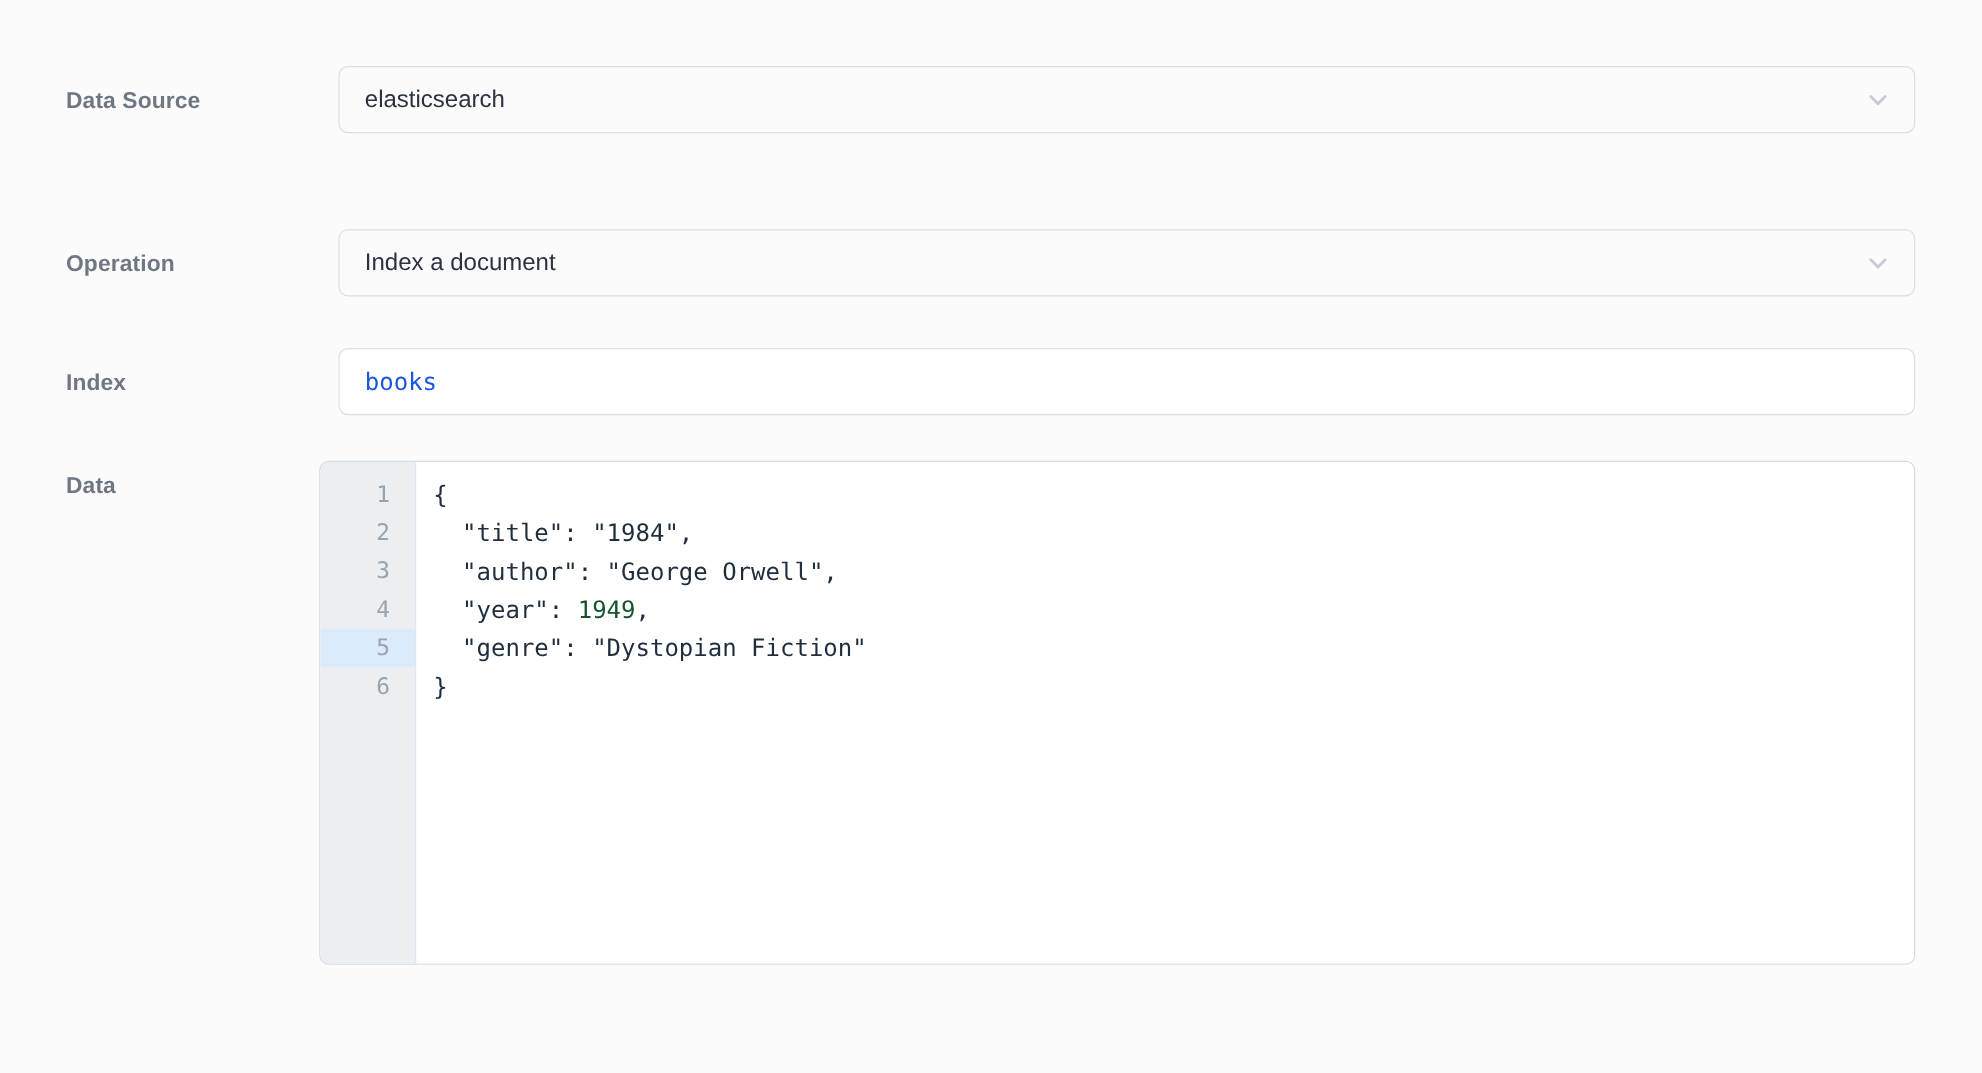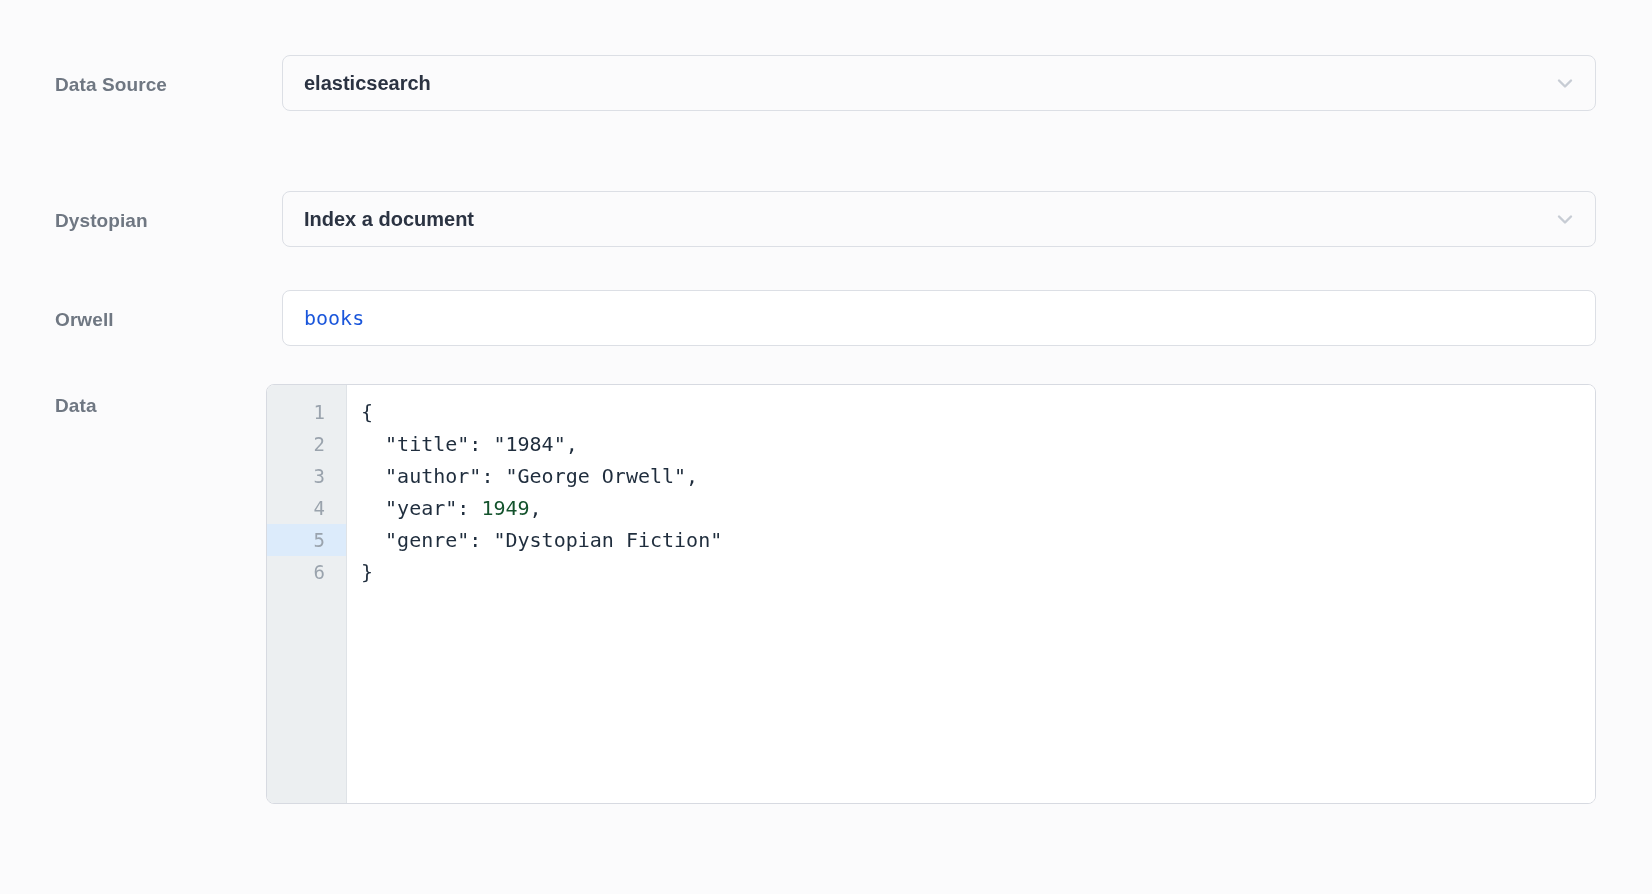--- a/index.html
+++ b/index.html
@@ -43,21 +43,20 @@
   .select-box {
     height: 56px;
     border: 1px solid #dcdfe5;
     border-radius: 8px;
     background: #fbfbfc;
     display: flex;
     align-items: center;
     justify-content: space-between;
     padding: 0 18px 0 21px;
     box-sizing: border-box;
-    font-weight: bold;
   }
   .select-value {
     font-size: 20px;
     color: #2b3342;
     line-height: 1;
   }
   .chev {
     width: 24px;
     height: 24px;
     flex: 0 0 24px;
@@ -144,35 +143,35 @@
         <span class="chev">
           <svg viewBox="0 0 24 24" width="24" height="24" fill="none" stroke="#c7ccd4" stroke-width="2.4" stroke-linecap="round" stroke-linejoin="round">
             <polyline points="6,9.5 12,15.5 18,9.5"></polyline>
           </svg>
         </span>
       </div>
     </div>
   </div>
 
   <div class="row" style="top:191px;">
-    <div class="label" style="top:19px;">Dystopian</div>
+    <div class="label" style="top:19px;">Operation</div>
     <div class="control" style="top:0;border-radius:28px;">
       <div class="select-box">
         <span class="select-value">Index a document</span>
         <span class="chev">
           <svg viewBox="0 0 24 24" width="24" height="24" fill="none" stroke="#c7ccd4" stroke-width="2.4" stroke-linecap="round" stroke-linejoin="round">
             <polyline points="6,9.5 12,15.5 18,9.5"></polyline>
           </svg>
         </span>
       </div>
     </div>
   </div>
 
   <div class="row" style="top:290px;">
-    <div class="label" style="top:19px;">Orwell</div>
+    <div class="label" style="top:19px;">Index</div>
     <div class="control" style="top:0;">
       <div class="text-input">
         <span class="input-value">books</span>
       </div>
     </div>
   </div>
 
   <div class="row" style="top:395px;">
     <div class="label" style="top:0;">Data</div>
   </div>

